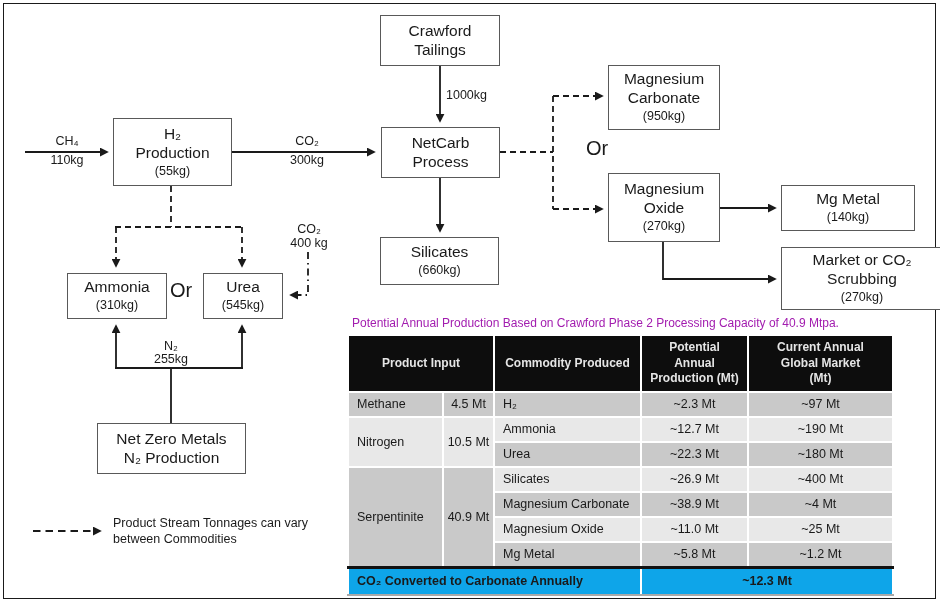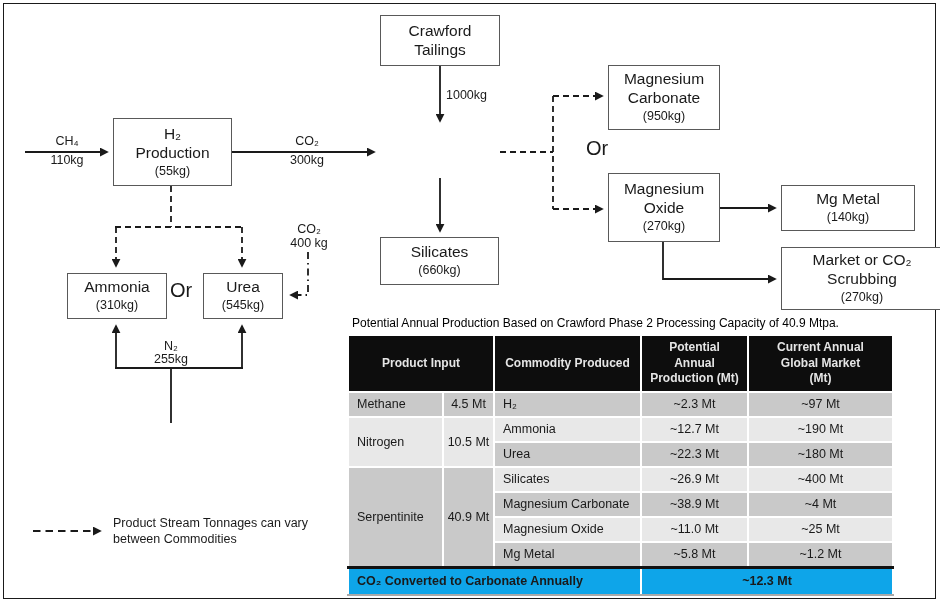--- a/index.html
+++ b/index.html
@@ -9,21 +9,21 @@
   #arrows{position:absolute;left:0;top:0;pointer-events:none;}
   .box{position:absolute;background:#fff;border:1px solid #595959;display:flex;flex-direction:column;
        align-items:center;justify-content:center;text-align:center;line-height:1.22;font-size:15.5px;
        box-sizing:border-box;}
   .box .amt{font-size:12.5px;margin-top:1px;}
   .lbl{position:absolute;font-size:12.5px;text-align:center;line-height:1.15;white-space:nowrap;}
   .or{position:absolute;font-size:20px;}
   #legend-text{position:absolute;left:113px;top:515px;width:195px;font-size:12.5px;line-height:1.3;text-align:left;white-space:normal;}
   
   #table-wrap{position:absolute;left:347px;top:316px;width:548px;}
-  #table-title{font-size:12px;margin:0 0 4px 5px;color:#000000;}
+  #table-title{font-size:12px;margin:0 0 4px 5px;color:#a21caf;}
   table.prod{border-collapse:collapse;table-layout:fixed;width:545px;font-size:12.5px;}
   table.prod th{background:#0d0d0d;color:#e5e5e5;font-weight:bold;font-size:12px;line-height:1.3;
        text-align:center;vertical-align:middle;border:2px solid #fff;padding:4px 2px;white-space:pre-line;}
   table.prod td{border:2px solid #fff;height:21px;padding:1px 8px;vertical-align:middle;}
   .bg-g{background:#c9c9c9;}
   .bg-l{background:#e8e8e8;}
   .ta-c{text-align:center;padding:1px 2px !important;}
   tr.ft td{border-top:3px solid #111;border-bottom:2px solid #a9a9a9;background:#0ea5e9;font-weight:bold;height:23px;}
 </style>
 </head>
@@ -66,31 +66,39 @@
 
   <div class="box" style="left:380px;top:15px;width:120px;height:51px;">
     <span>Crawford</span>
     <span>Tailings</span>
   </div>
   <div class="box" style="left:113px;top:118px;width:119px;height:68px;">
     <span>H₂</span>
     <span>Production</span>
     <span class="amt">(55kg)</span>
   </div>
+  <div class="box" style="left:381px;top:127px;width:119px;height:51px;">
+    <span>NetCarb</span>
+    <span>Process</span>
+  </div>
   <div class="box" style="left:380px;top:237px;width:119px;height:48px;">
     <span>Silicates</span>
     <span class="amt">(660kg)</span>
   </div>
   <div class="box" style="left:67px;top:273px;width:100px;height:46px;">
     <span>Ammonia</span>
     <span class="amt">(310kg)</span>
   </div>
   <div class="box" style="left:203px;top:273px;width:80px;height:46px;">
     <span>Urea</span>
     <span class="amt">(545kg)</span>
+  </div>
+  <div class="box" style="left:97px;top:423px;width:149px;height:51px;">
+    <span>Net Zero Metals</span>
+    <span>N₂ Production</span>
   </div>
   <div class="box" style="left:608px;top:65px;width:112px;height:65px;">
     <span>Magnesium</span>
     <span>Carbonate</span>
     <span class="amt">(950kg)</span>
   </div>
   <div class="box" style="left:608px;top:173px;width:112px;height:69px;">
     <span>Magnesium</span>
     <span>Oxide</span>
     <span class="amt">(270kg)</span>

